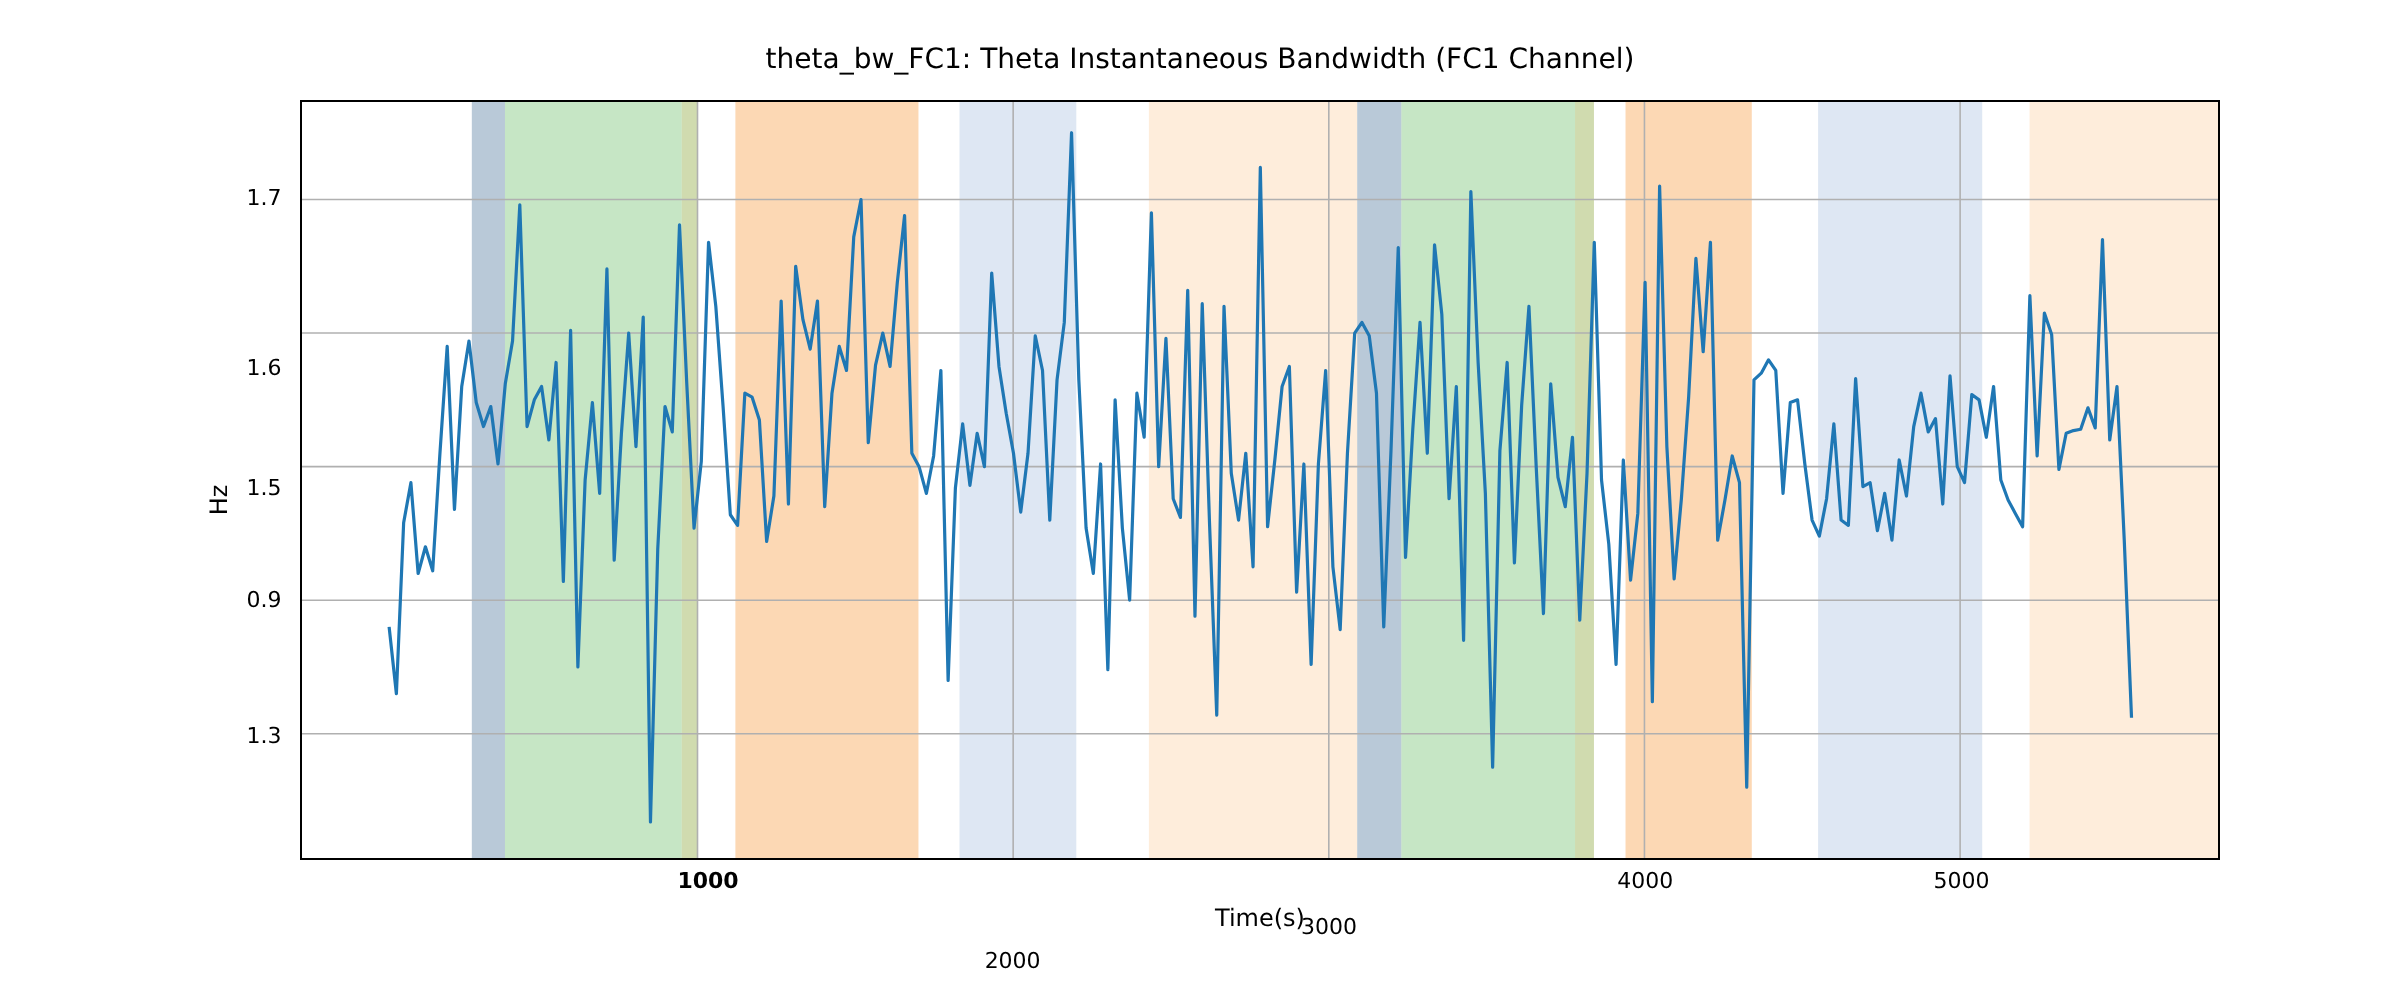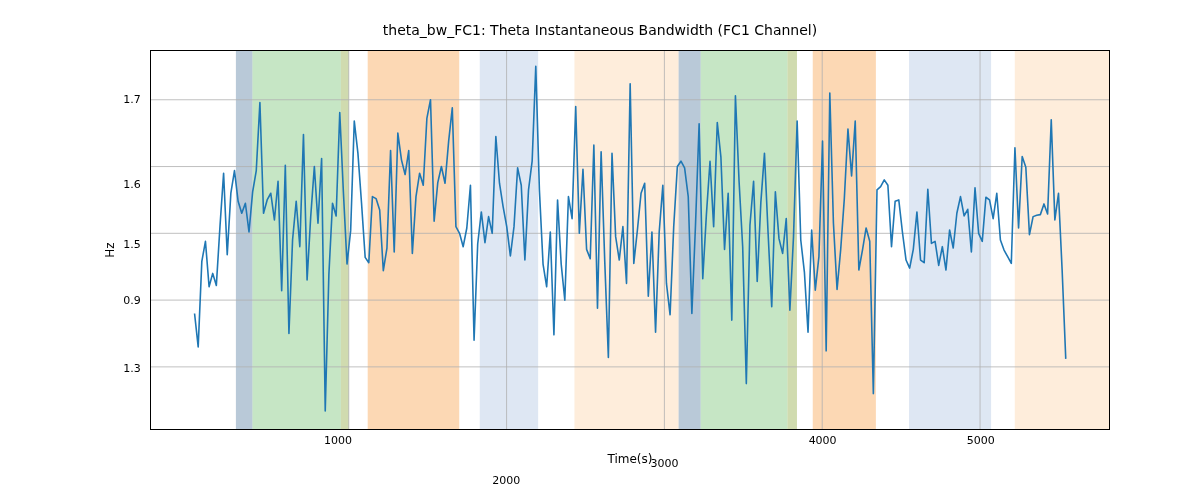--- a/index.html
+++ b/index.html
@@ -110,21 +110,21 @@
         <line x1="0" y1="317.5618374558304" x2="960" y2="317.5618374558304" stroke="#b0b0b0" stroke-width="0.8"></line>
         <line x1="0" y1="250.4240282685513" x2="960" y2="250.4240282685513" stroke="#b0b0b0" stroke-width="0.8"></line>
         <line x1="0" y1="183.28621908127207" x2="960" y2="183.28621908127207" stroke="#b0b0b0" stroke-width="0.8"></line>
         <line x1="0" y1="116.14840989399283" x2="960" y2="116.14840989399283" stroke="#b0b0b0" stroke-width="0.8"></line>
         <line x1="0" y1="49.010600706713774" x2="960" y2="49.010600706713774" stroke="#b0b0b0" stroke-width="0.8"></line>
         <path d="M43.65 263.85 L47.29 297.42 L50.93 211.48 L54.56 191.34 L58.20 237.00 L61.84 223.57 L65.48 235.65 L69.11 176.57 L72.75 122.86 L76.39 204.77 L80.03 143.00 L83.66 120.18 L87.30 151.06 L90.94 163.14 L94.58 153.07 L98.21 181.94 L101.85 141.66 L105.49 120.18 L109.13 51.70 L112.76 163.14 L116.40 149.72 L120.04 143.00 L123.68 169.86 L127.31 130.92 L130.95 241.02 L134.59 114.81 L138.23 283.99 L141.86 190.00 L145.50 151.06 L149.14 196.71 L152.78 83.92 L156.42 230.28 L160.05 166.50 L163.69 116.15 L167.33 173.22 L170.97 108.09 L174.60 361.87 L178.24 224.91 L181.88 153.07 L185.52 165.83 L189.15 61.77 L192.79 141.66 L196.43 214.17 L200.07 180.60 L203.70 70.49 L207.34 102.72 L210.98 153.07 L214.62 207.46 L218.25 212.83 L221.89 146.36 L225.53 148.37 L229.17 159.79 L232.80 220.88 L236.44 198.06 L240.08 100.04 L243.72 202.08 L247.35 82.58 L250.99 109.43 L254.63 124.20 L258.27 100.04 L261.90 203.43 L265.54 146.36 L269.18 122.86 L272.82 134.95 L276.45 67.81 L280.09 49.01 L283.73 171.20 L287.37 132.26 L291.00 116.15 L294.64 132.93 L298.28 90.64 L301.92 57.07 L305.56 176.57 L309.19 183.29 L312.83 196.71 L316.47 177.92 L320.11 134.95 L323.74 290.71 L327.38 194.03 L331.02 161.80 L334.66 192.69 L338.29 166.50 L341.93 183.29 L345.57 85.94 L349.21 132.93 L352.84 156.43 L356.48 176.57 L360.12 206.11 L363.76 176.57 L367.39 117.49 L371.03 134.95 L374.67 210.14 L378.31 139.65 L381.94 110.78 L385.58 15.44 L389.22 139.65 L392.86 214.17 L396.49 237.00 L400.13 181.94 L403.77 285.34 L407.41 149.72 L411.04 214.17 L414.68 250.42 L418.32 146.36 L421.96 168.52 L425.59 55.72 L429.23 183.29 L432.87 118.83 L436.51 199.40 L440.14 208.80 L443.78 94.66 L447.42 258.48 L451.06 101.38 L454.70 211.48 L458.33 308.16 L461.97 102.72 L465.61 186.64 L469.25 210.14 L472.88 176.57 L476.52 233.64 L480.16 32.90 L483.80 213.50 L487.43 179.93 L491.07 143.00 L494.71 132.93 L498.35 246.40 L501.98 181.94 L505.62 282.65 L509.26 181.94 L512.90 134.95 L516.53 233.64 L520.17 265.19 L523.81 176.57 L527.45 116.15 L531.08 110.78 L534.72 117.49 L538.36 146.36 L542.00 263.85 L545.63 175.23 L549.27 73.18 L552.91 228.94 L556.55 164.49 L560.18 110.78 L563.82 176.57 L567.46 71.84 L571.10 106.75 L574.73 199.40 L578.37 143.00 L582.01 270.57 L585.65 44.98 L589.29 130.92 L592.92 196.71 L596.56 334.35 L600.20 175.23 L603.84 130.92 L607.47 231.63 L611.11 152.40 L614.75 102.72 L618.39 183.29 L622.02 257.14 L625.66 141.66 L629.30 188.66 L632.94 203.43 L636.57 168.52 L640.21 260.49 L643.85 186.64 L647.49 70.49 L651.12 190.00 L654.76 222.23 L658.40 282.65 L662.04 179.93 L665.67 240.35 L669.31 206.78 L672.95 90.64 L676.59 301.45 L680.22 42.30 L683.86 173.22 L687.50 239.68 L691.14 199.40 L694.77 148.37 L698.41 78.55 L702.05 125.55 L705.69 70.49 L709.32 220.21 L712.96 200.07 L716.60 177.92 L720.24 191.34 L723.87 344.42 L727.51 139.65 L731.15 136.29 L734.79 129.58 L738.43 134.95 L742.06 196.71 L745.70 151.06 L749.34 149.72 L752.98 181.94 L756.61 210.14 L760.25 218.20 L763.89 199.40 L767.53 161.80 L771.16 210.14 L774.80 212.83 L778.44 138.98 L782.08 193.36 L785.71 191.34 L789.35 215.51 L792.99 196.71 L796.63 220.21 L800.26 179.93 L803.90 198.06 L807.54 163.14 L811.18 146.36 L814.81 165.83 L818.45 159.12 L822.09 202.08 L825.73 137.63 L829.36 183.29 L833.00 191.34 L836.64 147.03 L840.28 149.72 L843.91 168.52 L847.55 143.00 L851.19 190.00 L854.83 200.07 L858.46 206.78 L862.10 213.50 L865.74 97.35 L869.38 177.92 L873.01 106.08 L876.65 116.82 L880.29 184.63 L883.93 166.50 L887.57 165.16 L891.20 164.49 L894.84 153.75 L898.48 163.82 L902.12 69.15 L905.75 169.86 L909.39 143.00 L913.03 220.21 L916.67 309.51 " fill="none" stroke="#1f77b4" stroke-width="1.6" stroke-linejoin="round"></path>
       </svg>
   </div>
   <div class="xlabel">Time(s)</div>
   <div id="xtick-container">
-      <div class="tick xtick" style="left: 338px;">1000</div>
+      <div class="tick xtick" style="left: 354px; font-weight: bold;">1000</div>
       <div class="tick xtick" style="left: 506.323px; margin-top: 40px;">2000</div>
       <div class="tick xtick" style="left: 664.478px; margin-top: 23px;">3000</div>
       <div class="tick xtick" style="left: 822.633px;">4000</div>
       <div class="tick xtick" style="left: 980.787px; text-align: center;">5000</div>
     </div>
   <div id="ytick-container">
       <div class="tick ytick" style="top: 368px;">1.3</div>
       <div class="tick ytick" style="top: 300.424px;">0.9</div>
       <div class="tick ytick" style="top: 244px;">1.5</div>
       <div class="tick ytick" style="top: 184px;">1.6</div>

